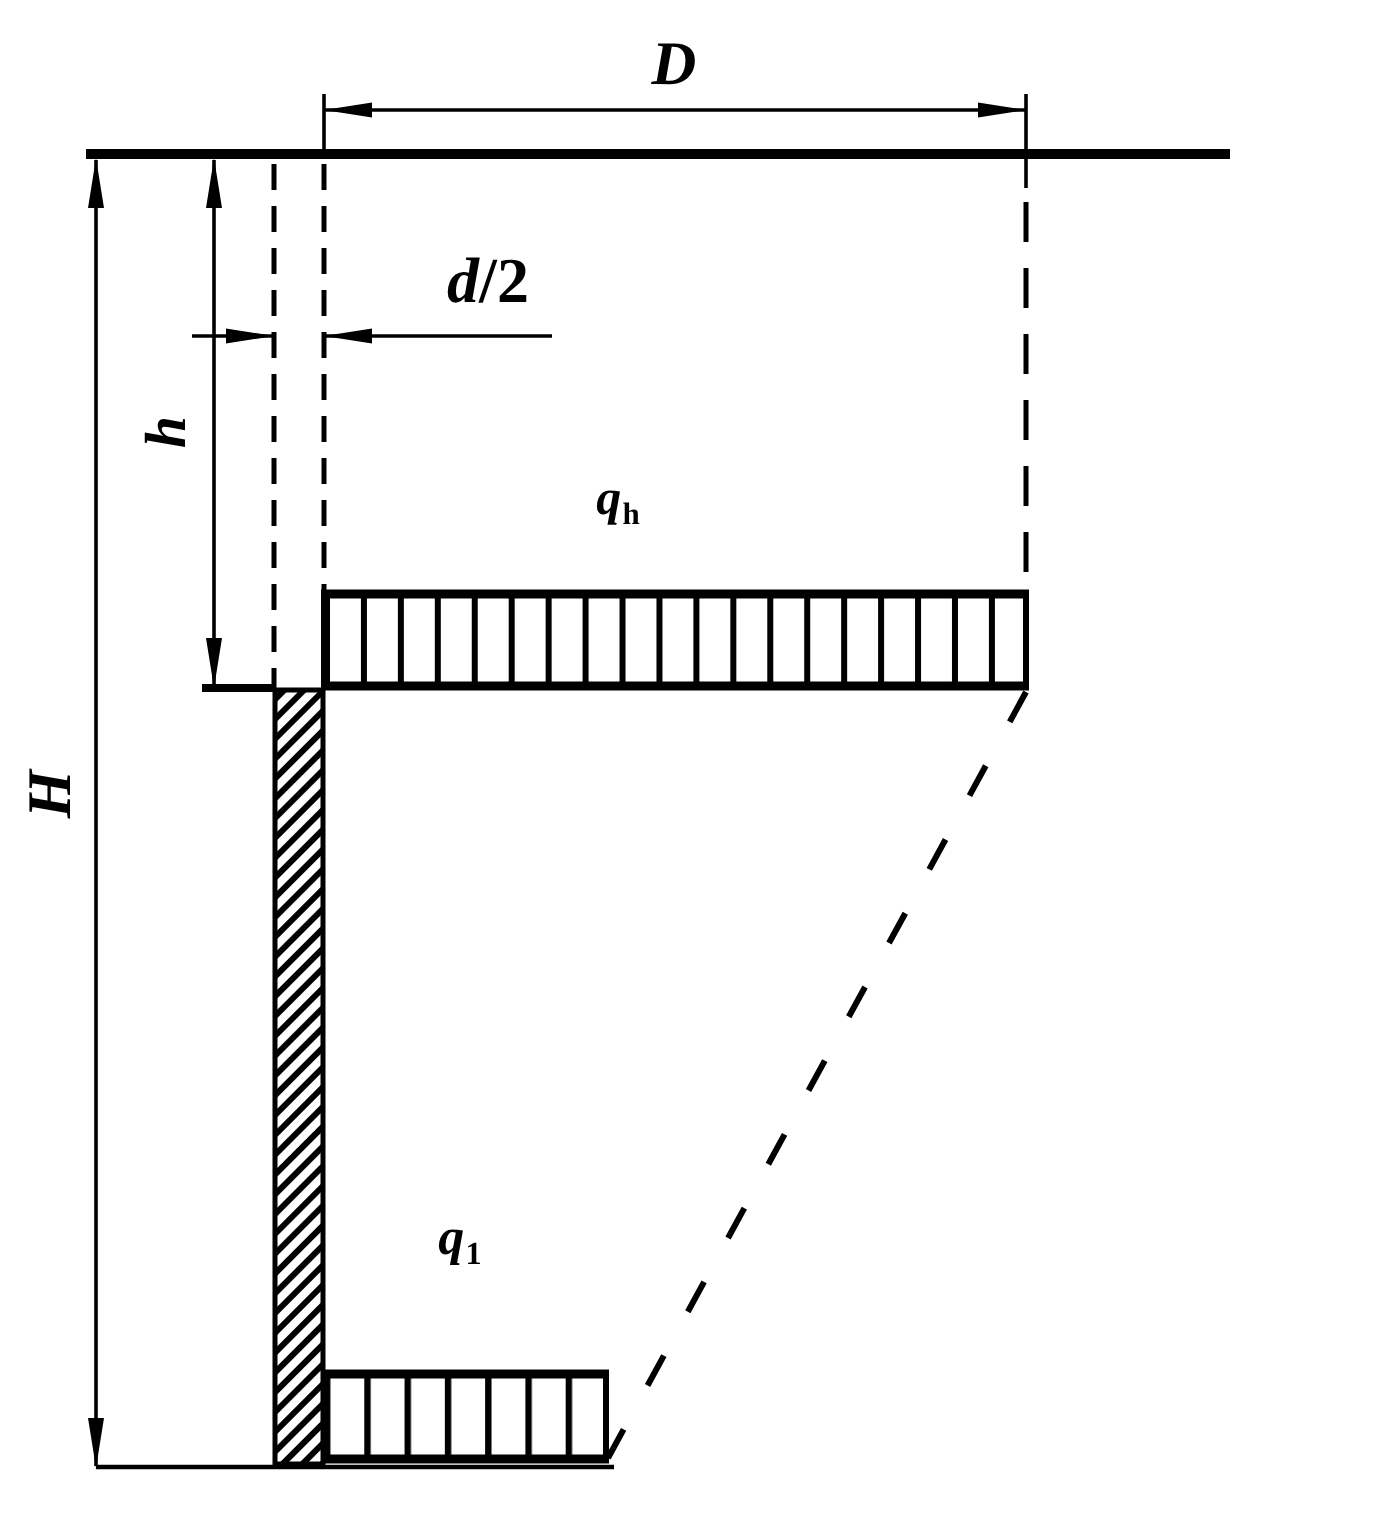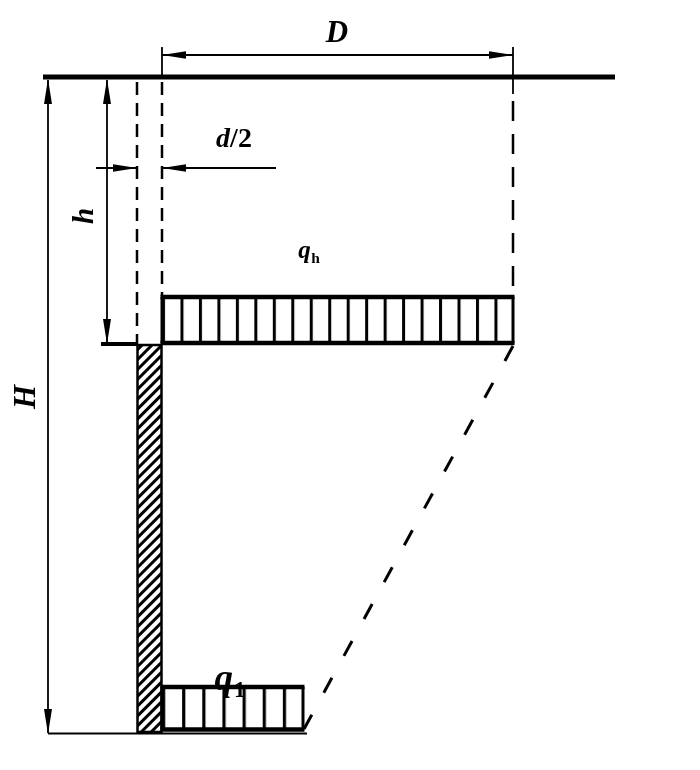--- a/index.html
+++ b/index.html
@@ -117,29 +117,29 @@
       <line x1="303" y1="687" x2="303" y2="729" stroke="#000" stroke-width="3"></line>
     </g>
 
     <line x1="48" y1="733.5" x2="307" y2="733.5" stroke="#000" stroke-width="2.2"></line>
 
     <line x1="513" y1="346" x2="304" y2="729" stroke="#000" stroke-width="3" stroke-dasharray="17 25"></line>
   </svg>
 
   <div class="lbl it" style="left:337px; top:14px; font-size:31px;">D</div>
 
-  <div class="lbl" style="left:234px; top:122px; font-size:28px;">
+  <div class="lbl" style="left:244px; top:122px; font-size:32px;">
     <span class="it">d</span><span class="up">/2</span>
   </div>
 
   <div class="lbl it rot" style="left:84px; top:216px; font-size:29px;">h</div>
 
   <div class="lbl it rot" style="left:25px; top:397px; font-size:31px;">H</div>
 
   <div class="lbl" style="left:309px; top:236px; font-size:25px;">
     <span class="it">q</span><span class="sub">h</span>
   </div>
 
-  <div class="lbl" style="left:230px; top:657px; font-size:37px;">
+  <div class="lbl" style="left:230px; top:604px; font-size:26px;">
     <span class="it">q</span><span class="sub">1</span>
   </div>
 
 </div>
 
 </body></html>

